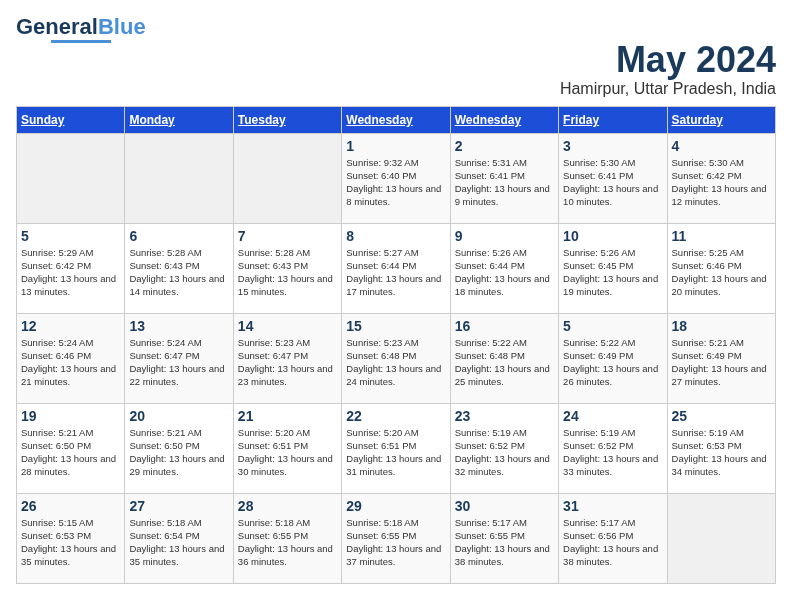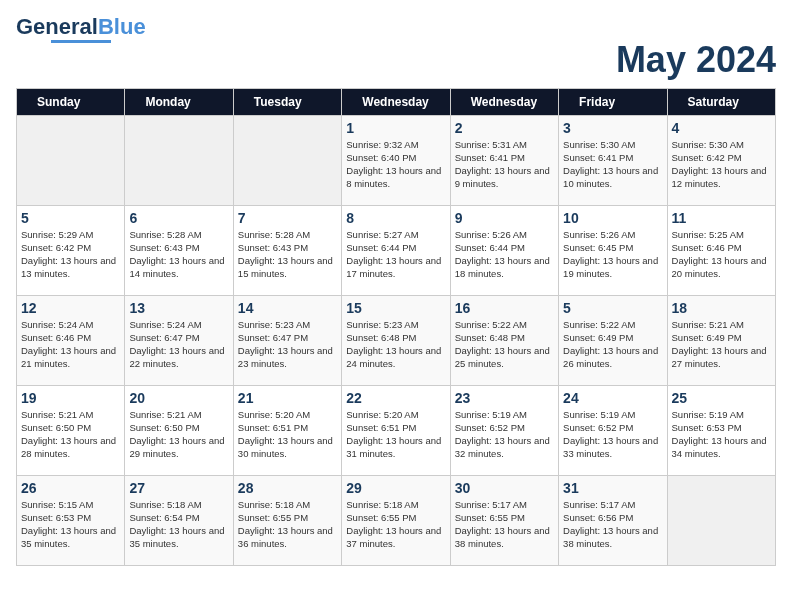--- a/index.html
+++ b/index.html
@@ -49,27 +49,28 @@
     .location-title {
       font-size: 16px;
       color: #333;
     }
     table {
       width: 100%;
       border-collapse: collapse;
       table-layout: fixed;
     }
     thead tr th {
-      background: #0f172a;
+      background: #1d4ed8;
       color: #fff;
       font-size: 12px;
       font-weight: bold;
       text-align: left;
-      padding: 6px 20px;
+      padding: 6px 4px;
       border: 1px solid #ccc;
+      text-decoration: underline;
     }
     tbody tr td {
       vertical-align: top;
       border: 1px solid #ccc;
       padding: 4px;
       font-size: 10px;
       color: #222;
       height: 90px;
       background: #fff;
     }
@@ -97,20 +98,21 @@
 
 <div class="header-area">
   <div class="logo">
     <div class="logo-text">
       <span style="color:#1a3a5c;">General</span><span style="color:#4a90d9;">Blue</span>
     </div>
     <div class="logo-underline"></div>
   </div>
   <div class="title-area">
     <div class="month-title">May 2024</div>
+    <div class="location-title">Hamirpur, Uttar Pradesh, India</div>
   </div>
 </div>
 
 <table>
   <thead>
     <tr>
     <th>Sunday</th>
         <th>Monday</th>
         <th>Tuesday</th>
         <th>Wednesday</th>

